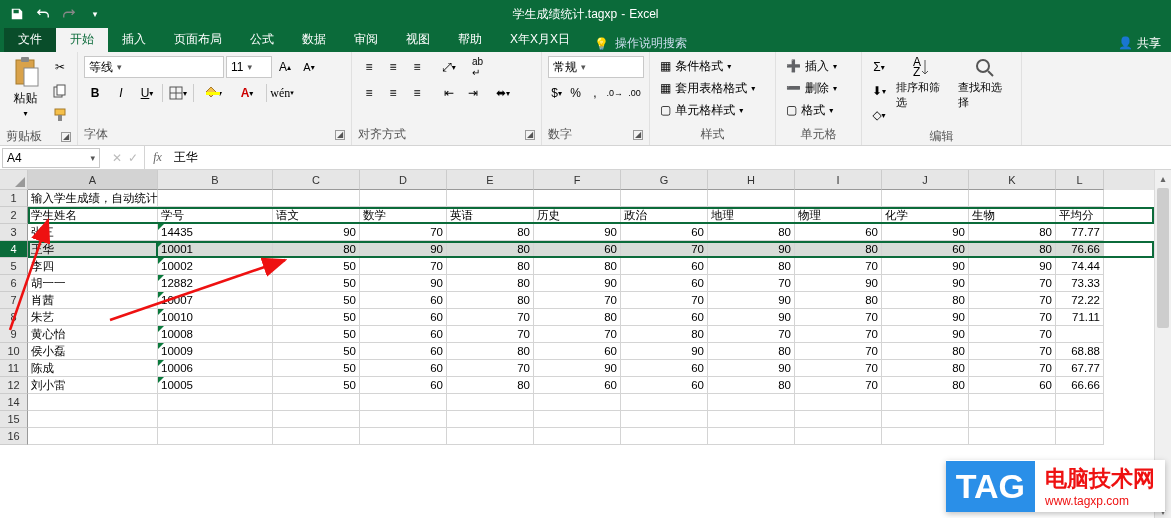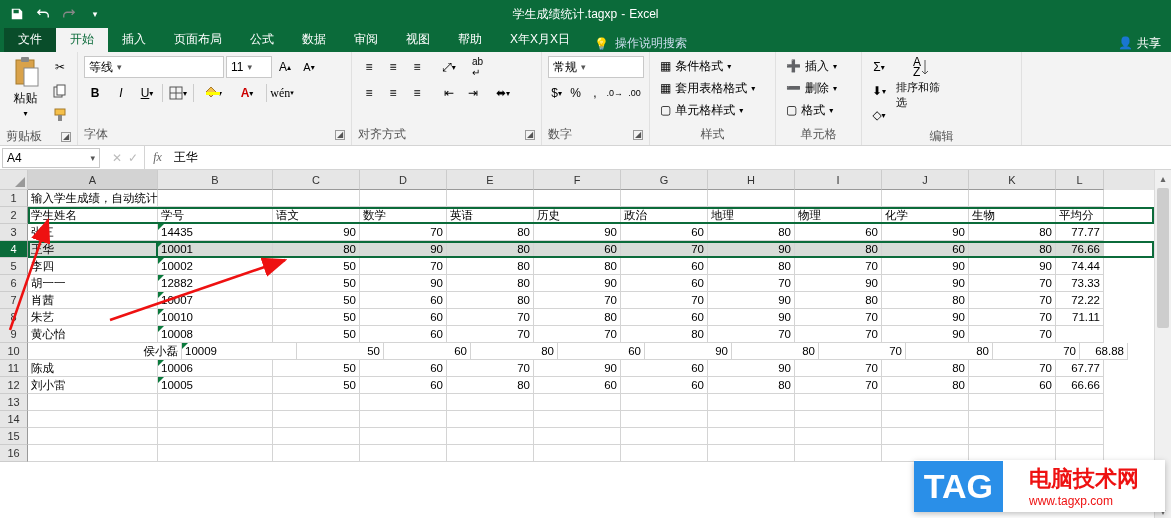--- a/index.html
+++ b/index.html
@@ -48,21 +48,21 @@
 .cell{border-right:1px solid #d4d4d4;border-bottom:1px solid #d4d4d4;padding:0 3px;font-size:11.5px;line-height:17px;white-space:nowrap;overflow:hidden;background:#fff}
 .cell.r{text-align:right}
 .row.selrow .cell{background:#d8dcd8}
 .gmark{position:relative}
 .gmark::before{content:"";position:absolute;left:0;top:0;border:3px solid transparent;border-left-color:#0a7a3c;border-top-color:#0a7a3c}
 .active-outline{position:absolute;border:2px solid #0b6b3a;pointer-events:none;z-index:5}
 .move-outline{position:absolute;border:2px solid #0b6b3a;pointer-events:none;z-index:4}
 .arrow-line{position:absolute;z-index:6;pointer-events:none}
 .tag-overlay{position:absolute;right:6px;bottom:6px;z-index:50;display:flex;align-items:center;background:#fff;box-shadow:0 2px 6px rgba(0,0,0,.25)}
 .tag-badge{background:#2a8fe8;color:#fff;font-weight:900;font-size:34px;padding:6px 10px;font-family:Arial}
-.tag-text{padding:4px 26px}
+.tag-text{padding:4px 10px}
 .tag-text .l1{color:#e11;font-weight:bold;font-size:22px;font-family:SimHei}
 .tag-text .l2{color:#e11;font-size:12px}
 .scroll-v{position:absolute;right:0;top:0;bottom:0;width:17px;background:#f0f0f0;border-left:1px solid #dcdcdc}
 .scroll-v .thumb{position:absolute;left:2px;right:2px;top:18px;height:140px;background:#cdcdcd;border-radius:2px}
 .sv-btn{position:absolute;left:0;right:0;height:17px;display:flex;align-items:center;justify-content:center;color:#666;background:#f0f0f0;font-size:10px}
 </style>
 </head>
 <body>
 
 <div class="titlebar">
@@ -315,20 +315,27 @@
         <div class="sqbtn">⬇<span style="font-size:8px">▾</span></div>
         <div class="sqbtn">◇<span style="font-size:8px">▾</span></div>
       </div>
       <div class="bigbtn" style="width:58px">
         <svg width="24" height="22">
             <text x="2" y="10" font-size="10">A</text>
             <text x="2" y="20" font-size="10">Z</text>
             <path d="M14 4v14m-3-3l3 3 3-3" stroke="#555" fill="none"></path>
           </svg>
         <span style="font-size:11px">排序和筛选</span>
+      </div>
+      <div class="bigbtn" style="width:58px">
+        <svg width="24" height="22">
+            <circle cx="10" cy="10" r="6" fill="none" stroke="#555" stroke-width="2"></circle>
+            <line x1="15" y1="15" x2="20" y2="20" stroke="#555" stroke-width="2"></line>
+          </svg>
+        <span style="font-size:11px">查找和选择</span>
       </div>
     </div>
     <div class="label">
         <span>编辑</span>
       </div>
   </div>
 
 </div>
 
 <div class="fbar">
@@ -491,21 +498,21 @@
         <div class="cell r" style="width: 87px;">70</div>
         <div class="cell r" style="width: 87px;">80</div>
         <div class="cell r" style="width: 87px;">70</div>
         <div class="cell r" style="width: 87px;">70</div>
         <div class="cell r" style="width: 87px;">90</div>
         <div class="cell r" style="width: 87px;">70</div>
         <div class="cell r" style="width: 48px;"></div>
       </div>
       <div class="row">
         <div class="rh">10</div>
-        <div class="cell" style="width: 154px; text-align: right;">侯小磊</div>
+        <div class="cell" style="width: 130px;">侯小磊</div>
         <div class="cell gmark" style="width: 115px;">10009</div>
         <div class="cell r" style="width: 87px;">50</div>
         <div class="cell r" style="width: 87px;">60</div>
         <div class="cell r" style="width: 87px;">80</div>
         <div class="cell r" style="width: 87px;">60</div>
         <div class="cell r" style="width: 87px;">90</div>
         <div class="cell r" style="width: 87px;">80</div>
         <div class="cell r" style="width: 87px;">70</div>
         <div class="cell r" style="width: 87px;">80</div>
         <div class="cell r" style="width: 87px;">70</div>
@@ -533,35 +540,20 @@
         <div class="cell r" style="width: 87px;">50</div>
         <div class="cell r" style="width: 87px;">60</div>
         <div class="cell r" style="width: 87px;">80</div>
         <div class="cell r" style="width: 87px;">60</div>
         <div class="cell r" style="width: 87px;">60</div>
         <div class="cell r" style="width: 87px;">80</div>
         <div class="cell r" style="width: 87px;">70</div>
         <div class="cell r" style="width: 87px;">80</div>
         <div class="cell r" style="width: 87px;">60</div>
         <div class="cell r" style="width: 48px;">66.66</div>
-      </div>
-      <div class="row">
-        <div class="rh">13</div>
-        <div class="cell" style="width: 130px;"></div>
-        <div class="cell" style="width: 115px;"></div>
-        <div class="cell" style="width: 87px;"></div>
-        <div class="cell" style="width: 87px;"></div>
-        <div class="cell" style="width: 87px;"></div>
-        <div class="cell" style="width: 87px;"></div>
-        <div class="cell" style="width: 87px;"></div>
-        <div class="cell" style="width: 87px;"></div>
-        <div class="cell" style="width: 87px;"></div>
-        <div class="cell" style="width: 87px;"></div>
-        <div class="cell" style="width: 87px;"></div>
-        <div class="cell" style="width: 48px;"></div>
       </div>
       <div class="row">
         <div class="rh">14</div>
         <div class="cell" style="width: 130px;"></div>
         <div class="cell" style="width: 115px;"></div>
         <div class="cell" style="width: 87px;"></div>
         <div class="cell" style="width: 87px;"></div>
         <div class="cell" style="width: 87px;"></div>
         <div class="cell" style="width: 87px;"></div>
         <div class="cell" style="width: 87px;"></div>

